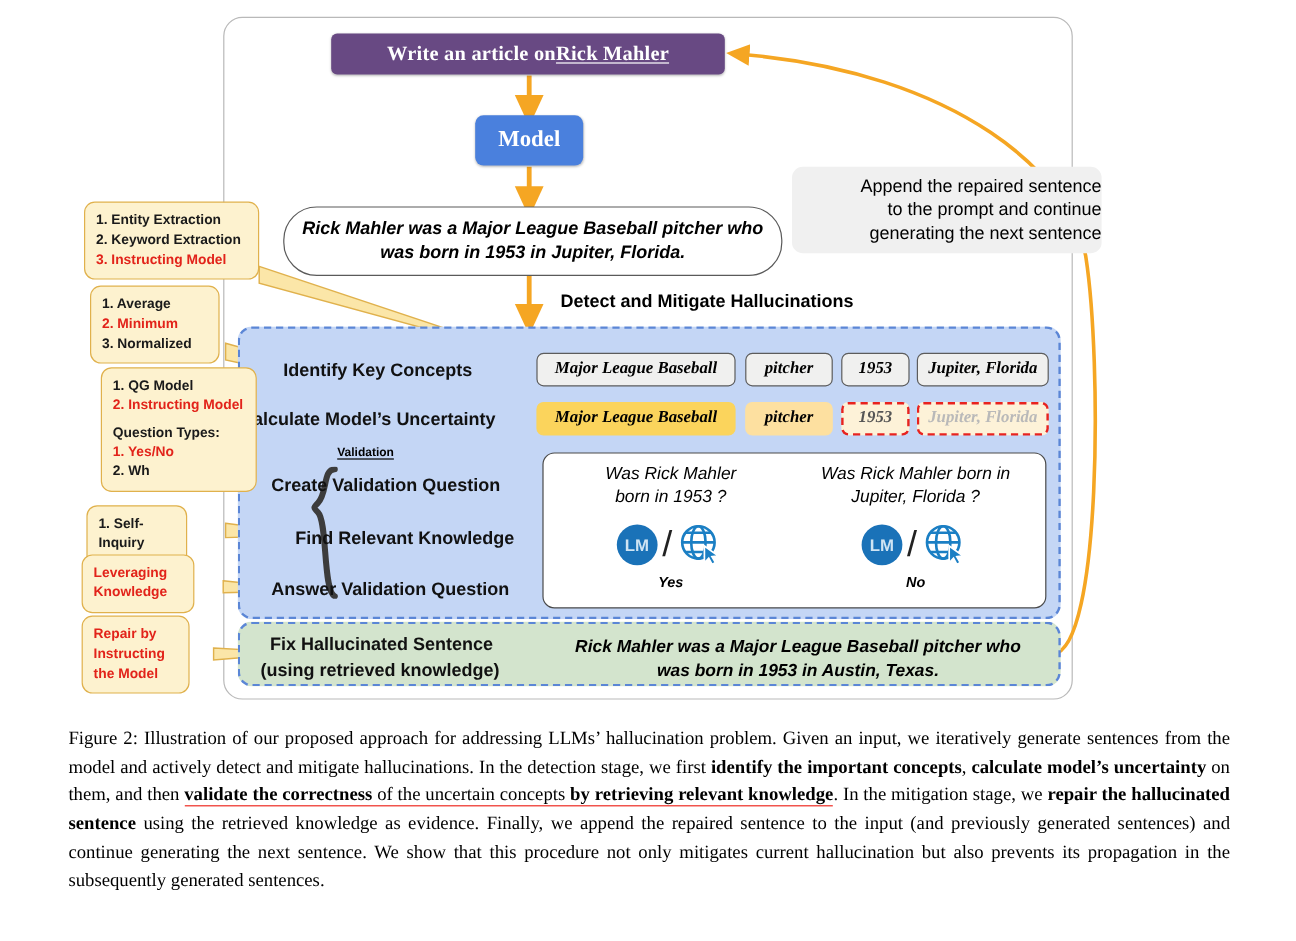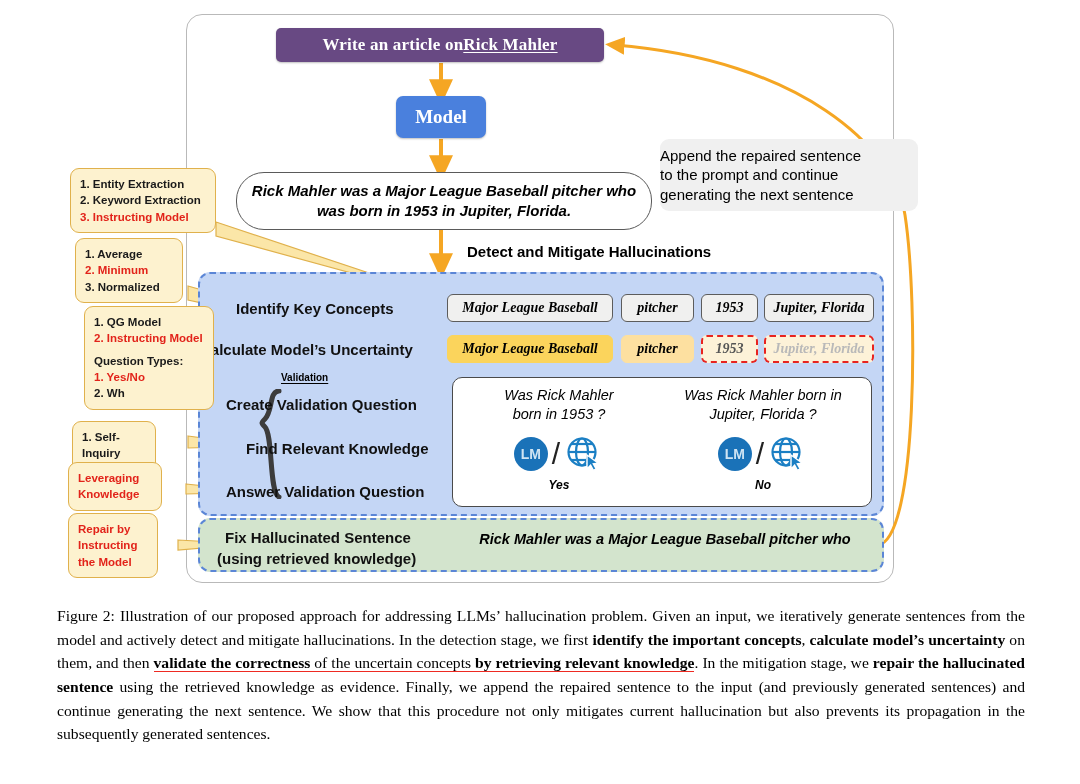--- a/index.html
+++ b/index.html
@@ -51,21 +51,21 @@
   
   #detect-label{
     position:absolute;left:467px;top:243px;
     font-weight:bold;font-size:15px;
   }
 
   
   #append-note{
     position:absolute;left:660px;top:139px;width:258px;height:72px;
     background:#f0f0f0;border-radius:9px;
-    display:flex;flex-direction:column;align-items:flex-start;justify-content:center;
+    display:flex;flex-direction:column;align-items:flex-end;justify-content:center;
     font-size:15px;line-height:1.28;text-align:center;
   }
 
   
   #blue-panel{
     position:absolute;left:198px;top:272px;width:682px;height:240px;
     background:#c4d6f5;border:2px dashed #5b86d6;border-radius:12px;
   }
   #green-panel{
     position:absolute;left:198px;top:518px;width:682px;height:50px;
@@ -261,20 +261,21 @@
       </div>
       <div class="qa-ans">No</div>
     </div>
   </div>
 
   <div id="green-panel"></div>
   <div class="row-label" style="left:225px;top:529px;">Fix Hallucinated Sentence</div>
   <div class="row-label" style="left:217px;top:550px;">(using retrieved knowledge)</div>
   <div style="position:absolute;left:460px;top:529px;width:410px;text-align:center;font-style:italic;font-weight:bold;font-size:14.5px;line-height:1.4;">
     <div>Rick Mahler was a Major League Baseball pitcher who</div>
+    <div>was born in 1953 in Austin, Texas.</div>
   </div>
 
   <div class="callout" style="left:70px;top:168px;width:146px;">
     <span>1. Entity Extraction</span><br>
     <span>2. Keyword Extraction</span><br>
     <span class="red">3. Instructing Model</span>
   </div>
 
   <div class="callout" style="left:75px;top:238px;width:108px;">
     <span>1. Average</span><br>

